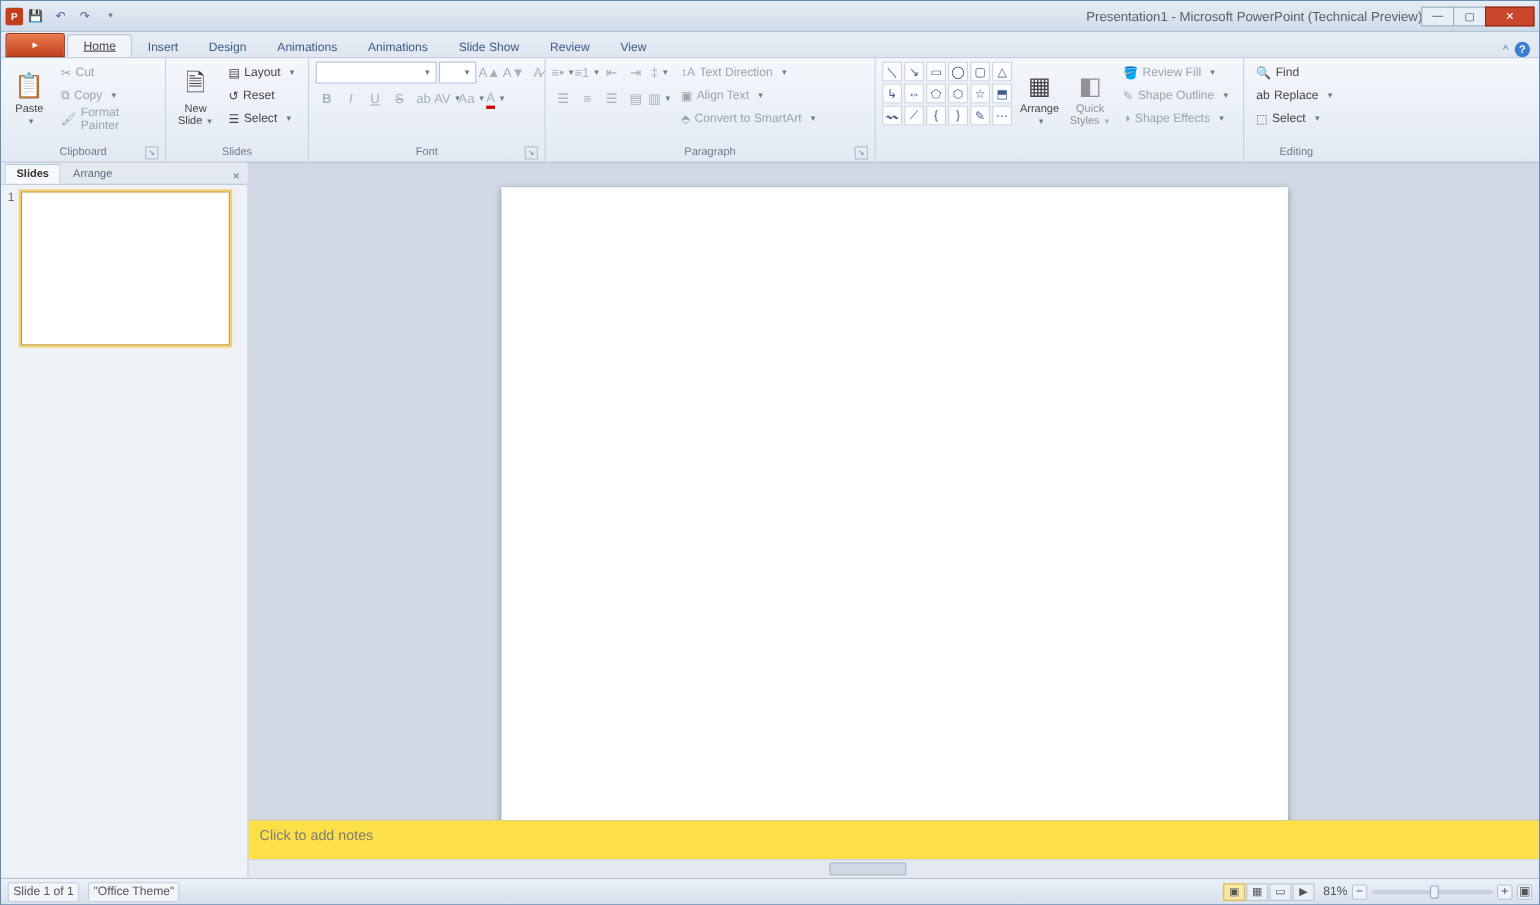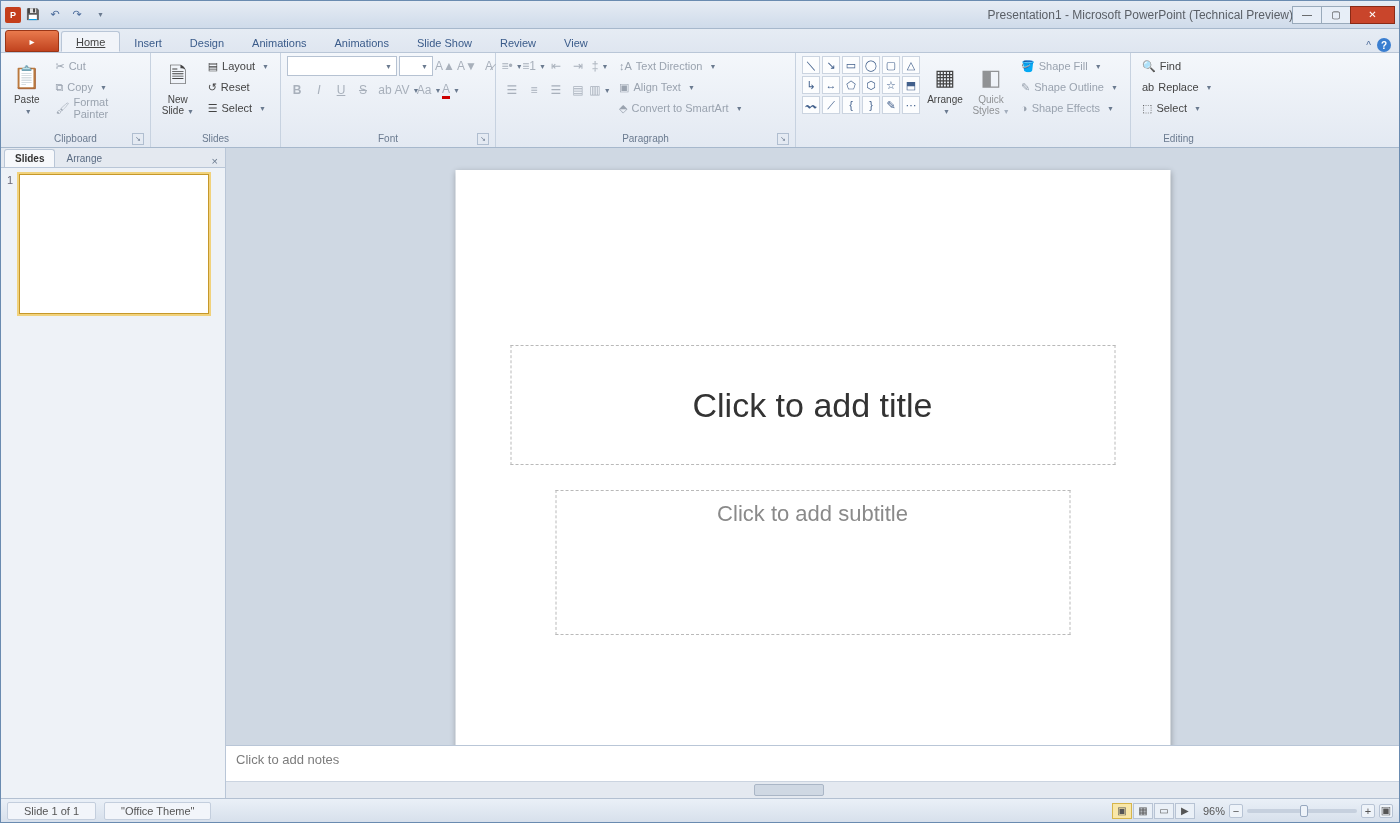--- a/index.html
+++ b/index.html
@@ -64,26 +64,26 @@
 .thumbs{flex:1;padding:6px;overflow:auto;}
 .thumb-wrap{display:flex;gap:6px;}
 .thumb-num{font-size:11px;color:#667;}
 .thumb{width:190px;height:140px;background:#fff;border:1px solid #c5982b;box-shadow:0 0 0 2px #f1d27c;}
 .editor{flex:1;display:flex;flex-direction:column;background:#cfd8e3;}
 .canvas-area{flex:1;position:relative;overflow:auto;}
 .slide{position:absolute;left:50%;top:22px;transform:translateX(-50%);width:715px;height:584px;background:#fff;box-shadow:0 2px 6px rgba(0,0,0,.3);}
 .ph{position:absolute;border:1px dashed #b9b9b9;display:flex;align-items:center;justify-content:center;}
 .ph-title{left:55px;top:175px;width:605px;height:120px;font-size:34px;color:#333;}
 .ph-sub{left:100px;top:320px;width:515px;height:145px;font-size:22px;color:#8a8a8a;align-items:flex-start;padding-top:10px;}
-.notes{height:36px;background:#ffffff;border-top:1px solid #b9c6d7;padding:6px 10px;color:#7c7c7c;font-size:13px;}
+.notes{height:36px;background:#fde047;border-top:1px solid #b9c6d7;padding:6px 10px;color:#7c7c7c;font-size:13px;}
 .hscroll{height:17px;background:#e4e9f0;border-top:1px solid #cbd4e0;position:relative;}
 .hscroll .sthumb{position:absolute;left:45%;top:2px;width:70px;height:12px;background:#cfd8e3;border:1px solid #aab6c6;border-radius:2px;}
 
 .status{height:24px;background:linear-gradient(#eaf0f7,#d7e0ec);border-top:1px solid #b3c0d1;display:flex;align-items:center;padding:0 6px;gap:8px;font-size:11px;color:#555;}
-.st-seg{padding:2px 16px;border:1px solid #c3cedd;background:#f2f5fa;border-radius:2px;}
+.st-seg{padding:2px 4px;border:1px solid #c3cedd;background:#f2f5fa;border-radius:2px;}
 .status .spacer{flex:1;}
 .viewbtns{display:flex;gap:1px;}
 .vb{width:20px;height:16px;border:1px solid #b7c3d4;background:#eaf0f7;display:flex;align-items:center;justify-content:center;font-size:10px;}
 .vb.active{background:#f9e7a8;border-color:#d6b54b;}
 .zoom{display:flex;align-items:center;gap:4px;}
 .zslider{width:110px;height:4px;background:#c6d0de;position:relative;border-radius:2px;}
 .zslider .zh{position:absolute;left:48%;top:-4px;width:8px;height:12px;background:#eef3f9;border:1px solid #97a8bf;border-radius:2px;}
 .zb{width:14px;height:14px;border:1px solid #b7c3d4;display:flex;align-items:center;justify-content:center;background:#eef3f9;border-radius:2px;}
 </style>
 </head>
@@ -285,21 +285,21 @@
         <div class="blbl"><span>Arrange</span><br><span class="dd">▼</span></div>
       </div>
       <div class="bigbtn" style="opacity:.55">
         <div class="bicon">◧</div>
         <div class="blbl"><span style="white-space:pre;">Quick
 Styles</span><span class="dd">▼</span></div>
       </div>
       <div class="vcol">
         <div class="smallbtn dis">
             <span>🪣</span>
-            <span>Shape Fill</span>
+            <span>Review Fill</span>
             <span class="dd">▼</span>
           </div>
         <div class="smallbtn dis">
             <span>✎</span>
             <span>Shape Outline</span>
             <span class="dd">▼</span>
           </div>
         <div class="smallbtn dis">
             <span>◑</span>
             <span>Shape Effects</span>
@@ -343,26 +343,20 @@
       <div class="thumb-wrap">
         <div class="thumb-num">1</div>
         <div class="thumb"></div>
       </div>
     </div>
   </div>
 
   <div class="editor">
     <div class="canvas-area">
       <div class="slide">
-        <div class="ph ph-title">
-          <span>Click to add title</span>
-        </div>
-        <div class="ph ph-sub">
-          <span>Click to add subtitle</span>
-        </div>
       </div>
     </div>
     <div class="notes">
       <span>Click to add notes</span>
     </div>
     <div class="hscroll">
         <div class="sthumb"></div>
       </div>
   </div>
 </div>
@@ -371,21 +365,21 @@
   <div class="st-seg">Slide 1 of 1</div>
   <div class="st-seg">"Office Theme"</div>
   <div class="spacer"></div>
   <div class="viewbtns">
     <div class="vb active">▣</div>
     <div class="vb">▦</div>
     <div class="vb">▭</div>
     <div class="vb">▶</div>
   </div>
   <div class="zoom">
-    <span>96%</span>
+    <span>81%</span>
     <div class="zb">−</div>
     <div class="zslider">
         <div class="zh"></div>
       </div>
     <div class="zb">+</div>
     <div class="zb">▣</div>
   </div>
 </div>
 
 </body></html>

